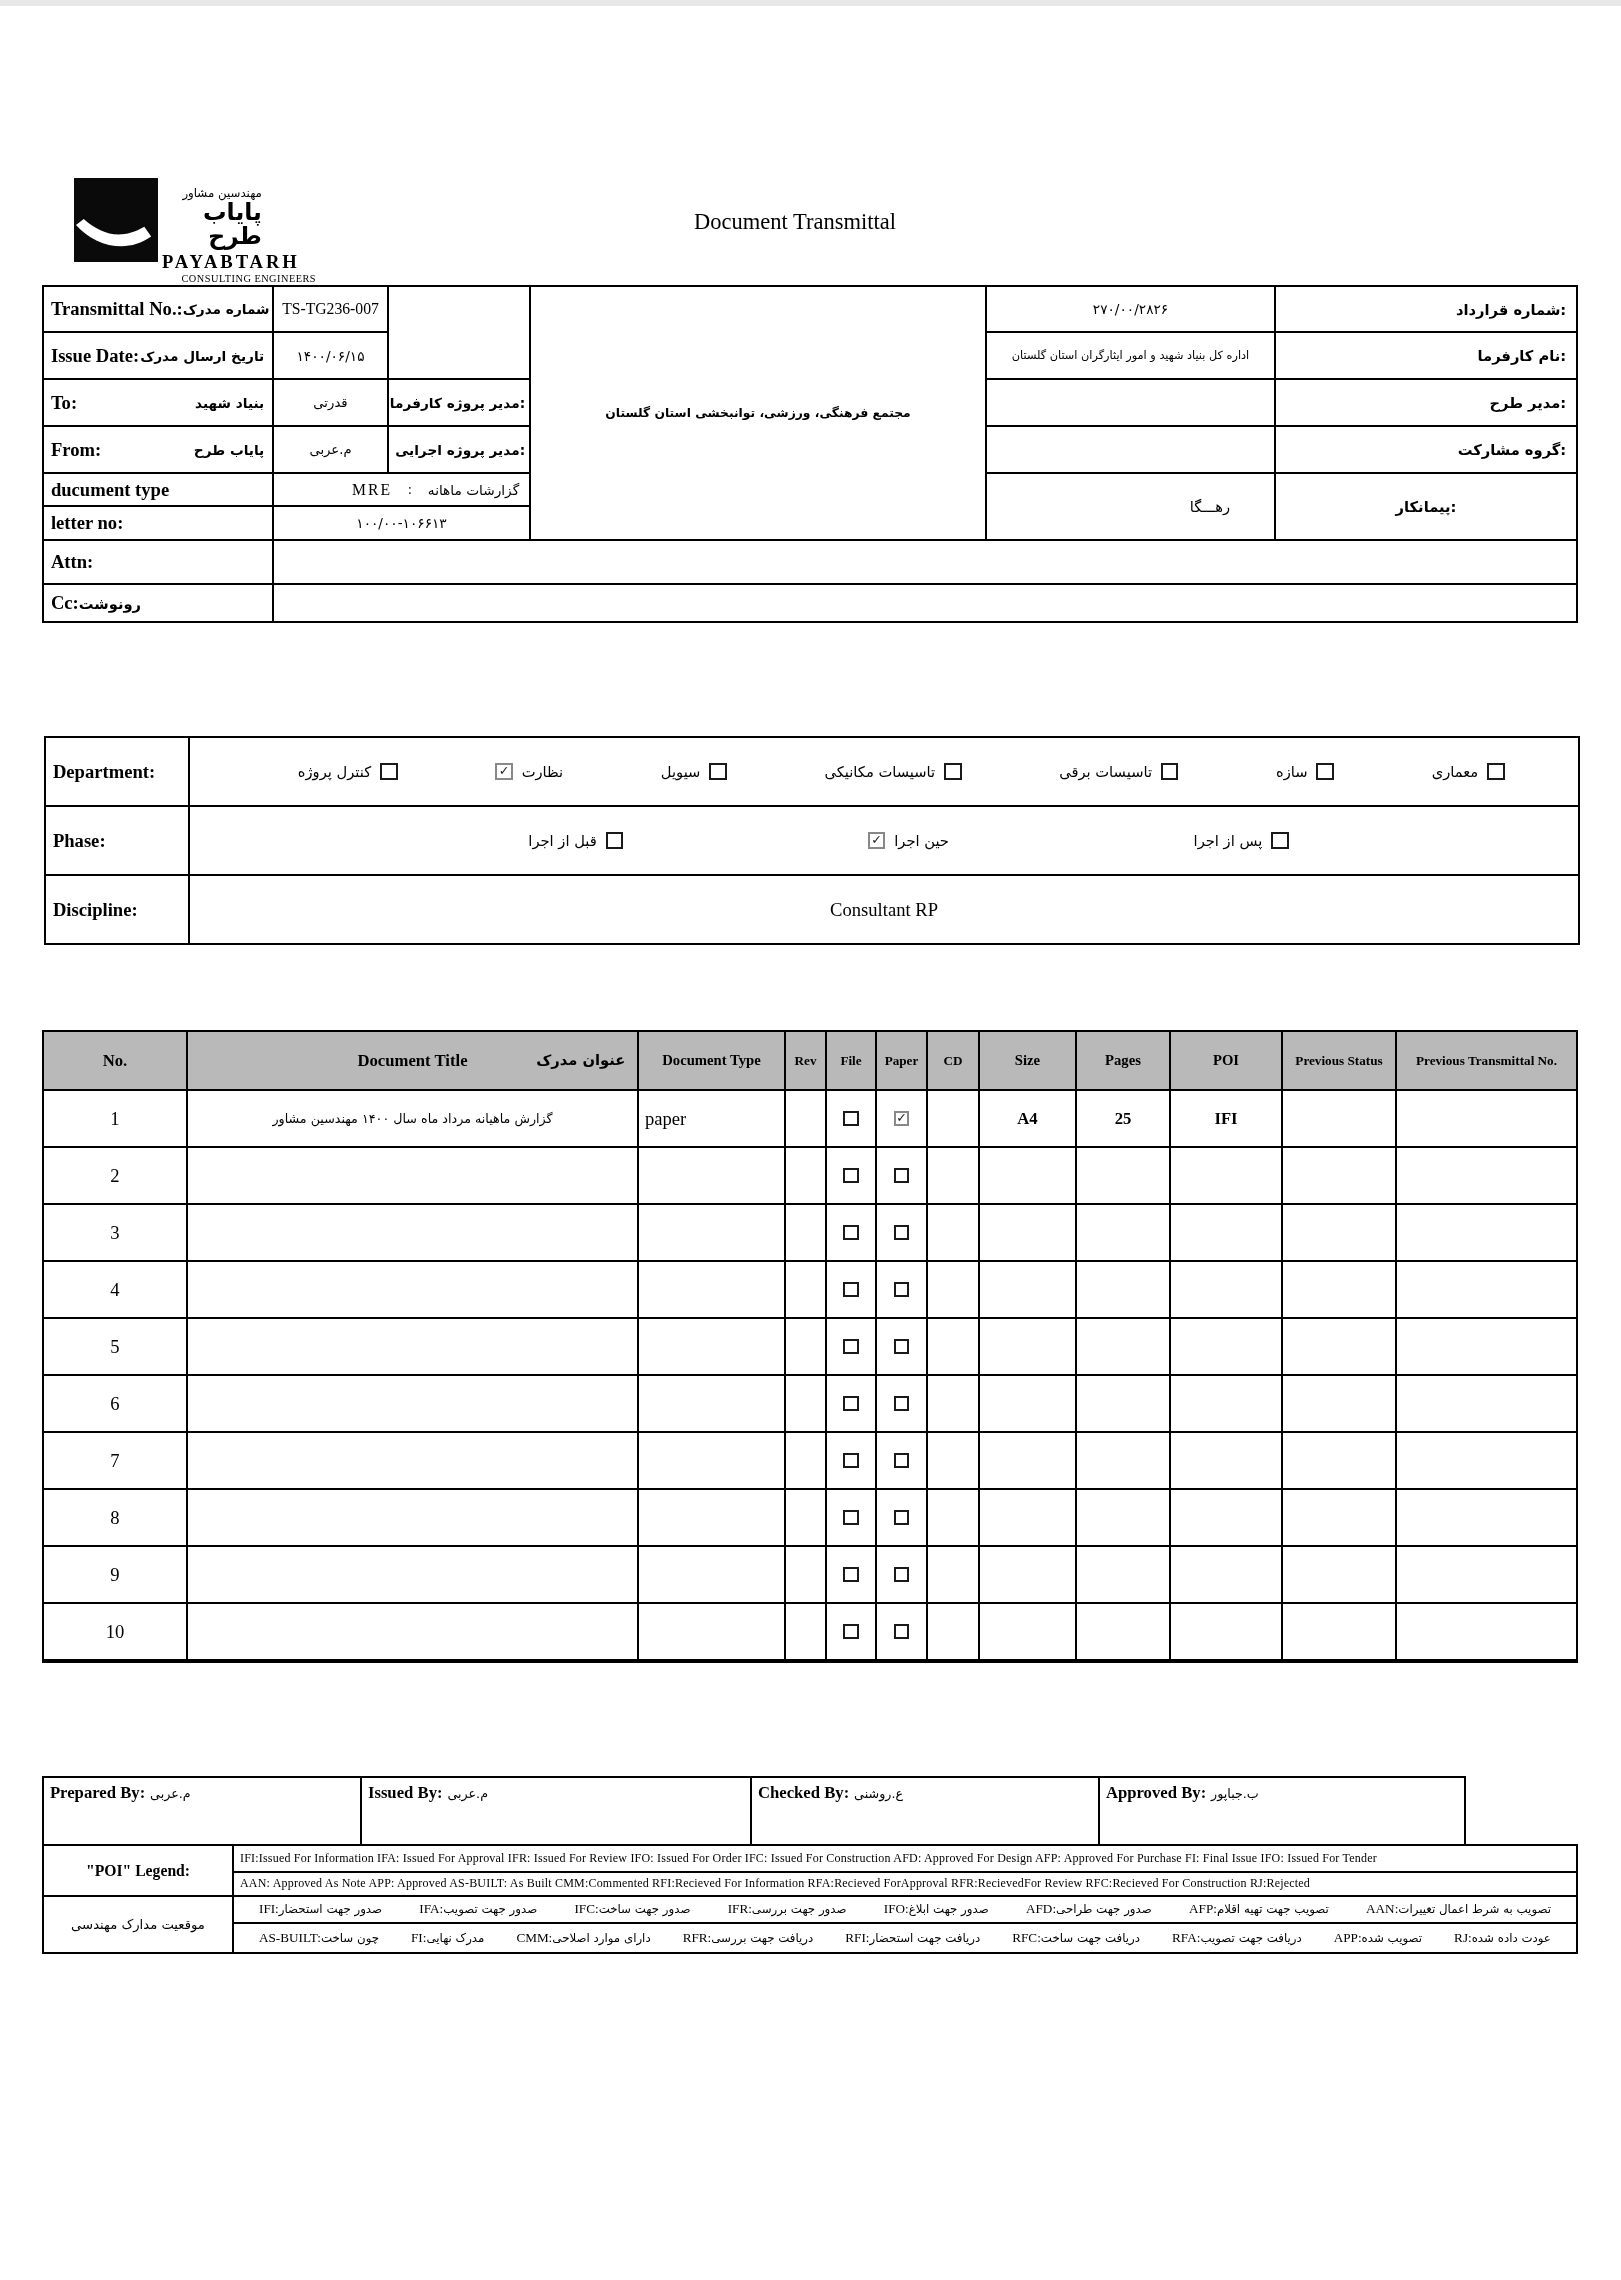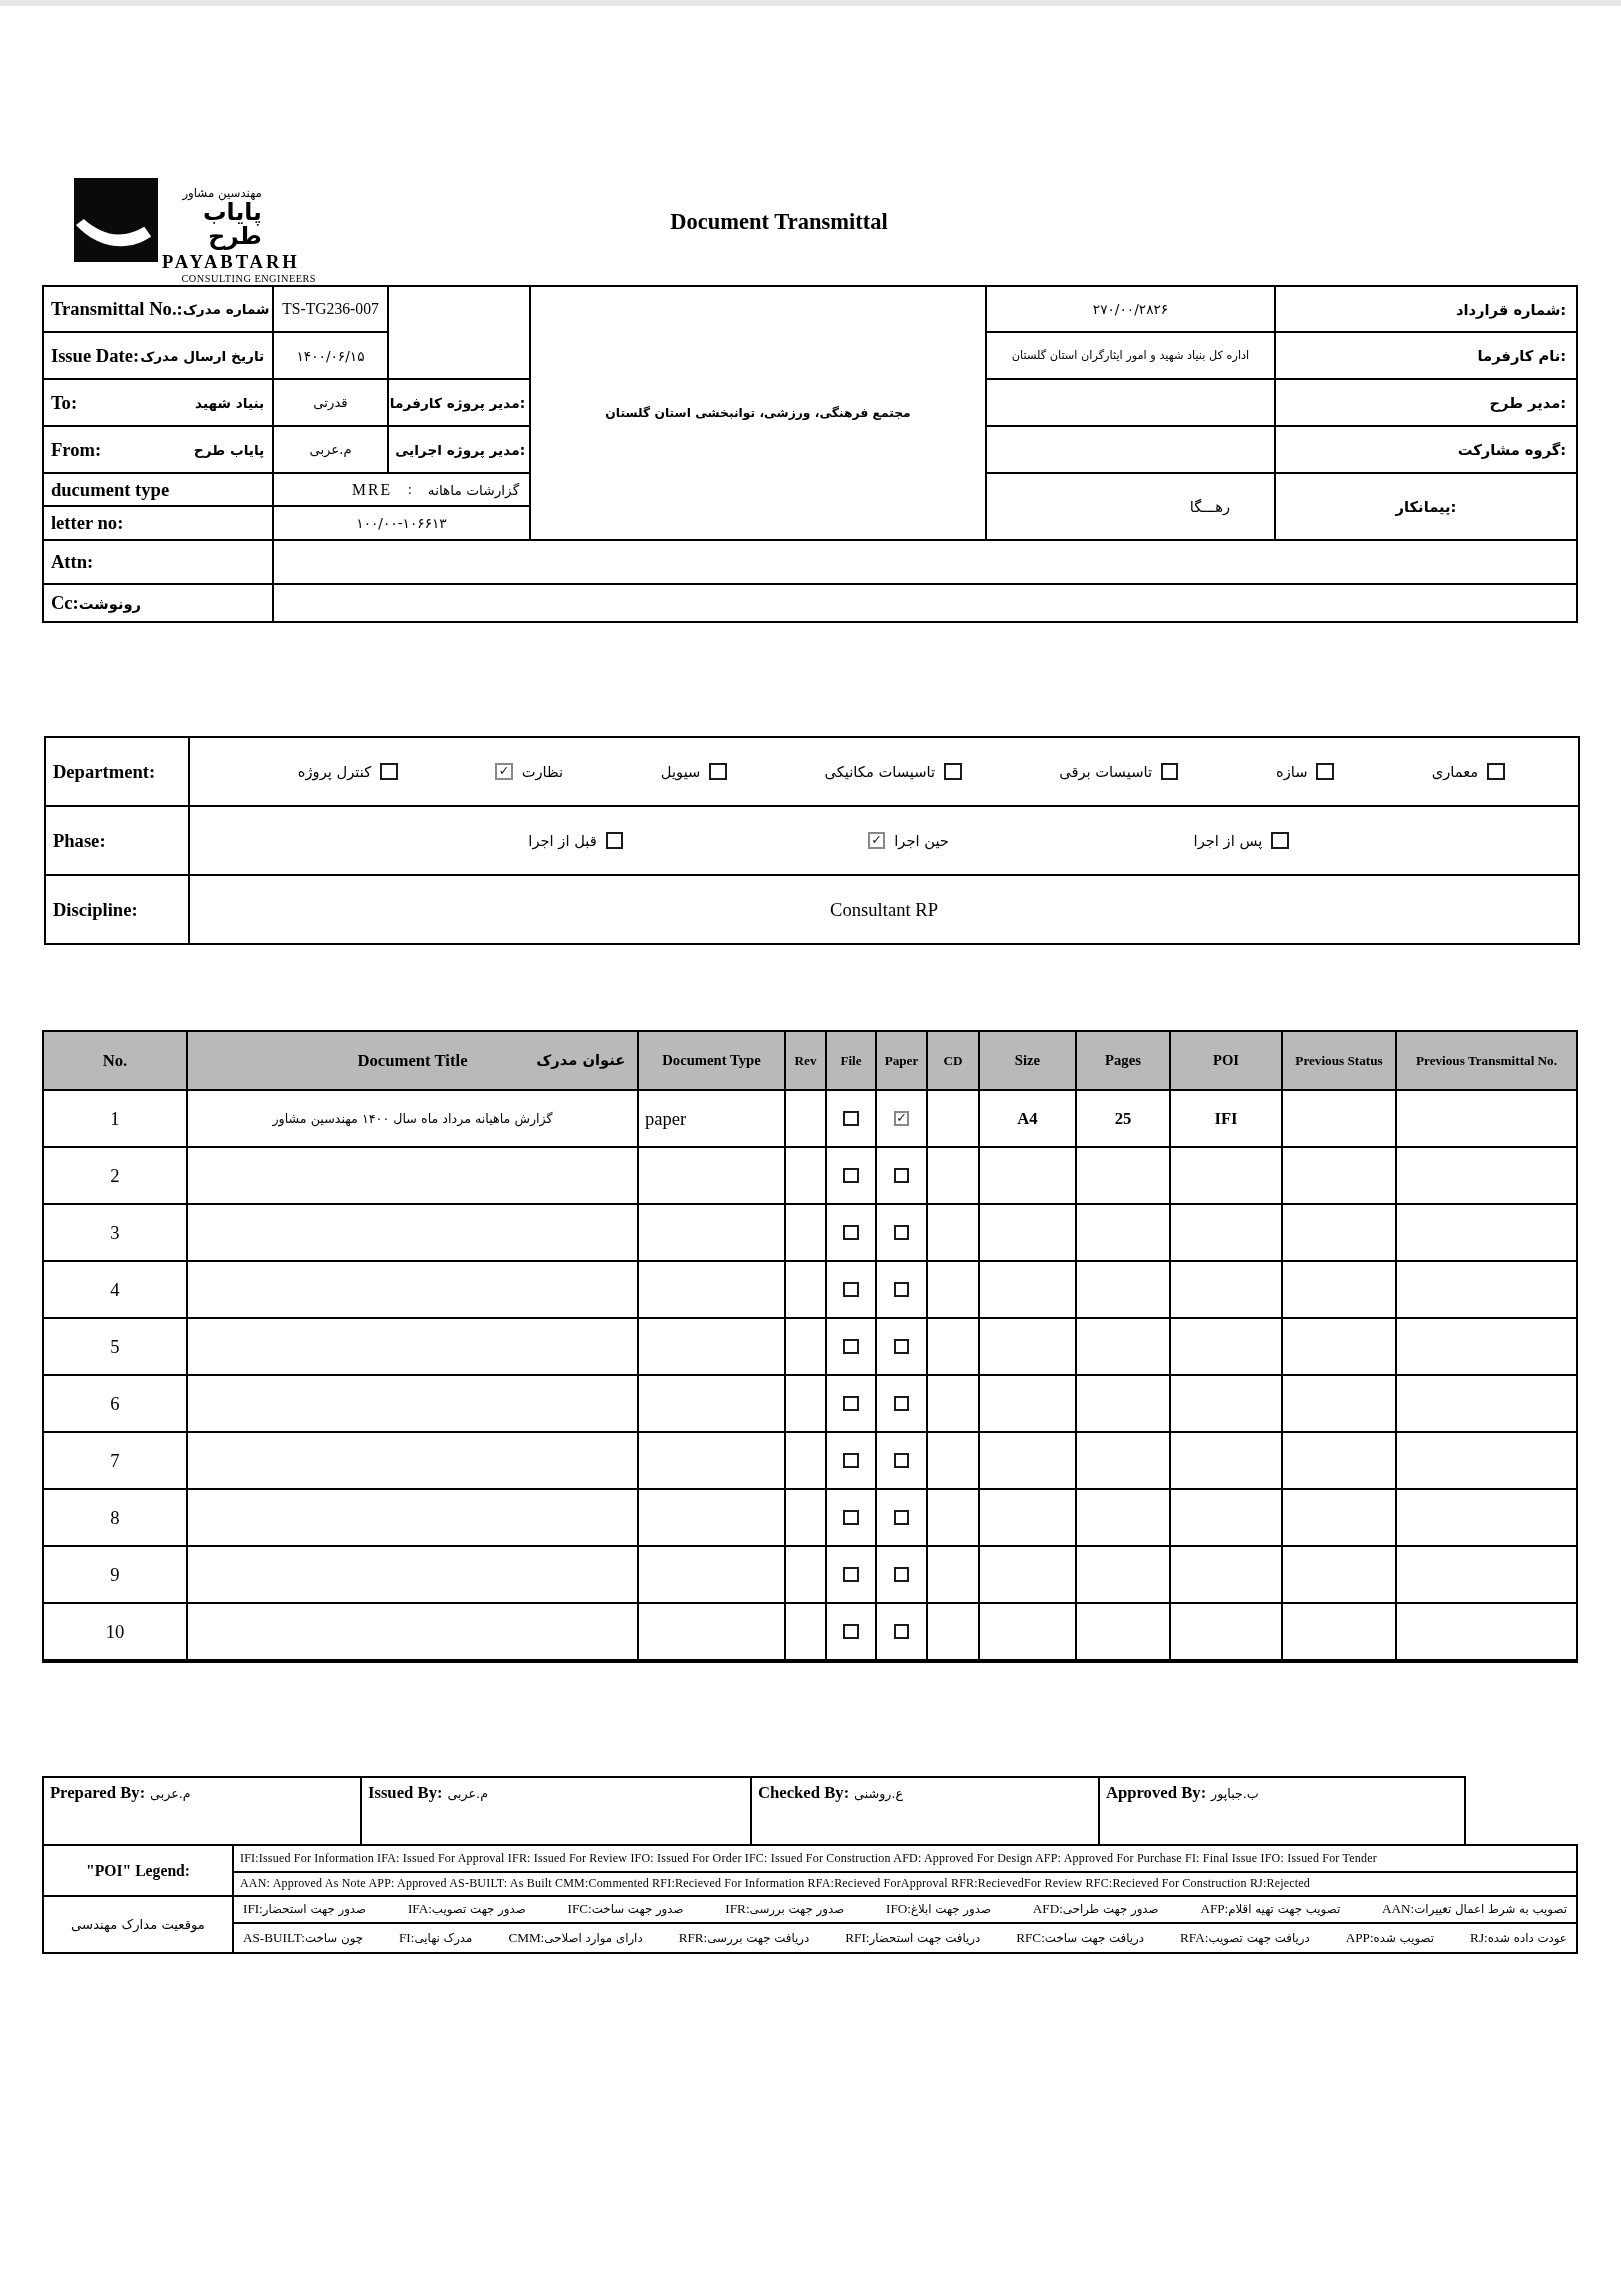--- a/index.html
+++ b/index.html
@@ -10,22 +10,22 @@
   .en { font-family:"Liberation Serif",serif; }
 
   
   .brand { position:absolute; left:74px; top:172px; display:flex; align-items:flex-start; }
   .brand-mark { width:84px; height:84px; display:block; }
   .brand-text { margin-left:3.9px; margin-top:7.8px; width:147px; }
   .brand-fa-small { font-size:11.8px; text-align:right; width:100px; }
   .brand-fa { font-size:23.5px; font-weight:bold; text-align:right; width:100px; line-height:1.05; }
   .brand-en { font-size:18.6px; font-weight:bold; letter-spacing:2.9px; margin-top:2px; white-space:nowrap; }
   .brand-sub { font-size:10.3px; margin-left:19.6px; letter-spacing:0.5px; white-space:nowrap; }
-  .doc-title { position:absolute; top:203px; left:0; width:1558px; text-align:center;
-               font-size:22.5px; font-weight:bold; }
+  .doc-title { position:absolute; top:203px; left:16px; width:1558px; text-align:center;
+               font-size:22.5px; font-weight:normal; }
 
   
   .grid { position:absolute; display:grid; border:2.9px solid #000; background:#fff; }
   .cell { border-right:2px solid #000; border-bottom:2px solid #000; display:flex;
           align-items:center; overflow:hidden; }
   .nbr { border-right:none !important; }
   .nbb { border-bottom:none !important; }
 
   
   .t1 { left:42px; top:279px; width:1536px; height:338px;
@@ -87,21 +87,21 @@
   .sig-cell .en { font-size:16.7px; font-weight:bold; }
   .sig-cell .fa { font-size:12.7px; margin-left:4.9px; margin-top:2.9px; }
 
   
   .leg { left:42px; top:1838px; width:1536px; height:110px;
          grid-template-columns:190px auto; grid-template-rows:26.5px 24.5px 26.5px auto; }
   .leg-lab { justify-content:center; font-size:15.7px; font-weight:bold; }
   .leg-lab-fa { justify-content:center; font-size:13.2px; }
   .thick-b { border-bottom:2.9px solid #000 !important; }
   .en-leg { font-size:12px; padding-left:6px; white-space:nowrap; letter-spacing:0.2px; }
-  .fa-leg { justify-content:space-between; padding:0 9px; }
+  .fa-leg { justify-content:space-between; padding:0 25px; }
   .fa-item { white-space:nowrap; font-size:12.3px; display:inline-flex; align-items:center; }
   .fa-item .key { font-family:"Liberation Serif",serif; font-size:13.2px; }
   .fa-item .fa { font-size:11.8px; }
 </style>
 </head>
 <body>
 
 <div class="page">
 
   <div class="brand">

